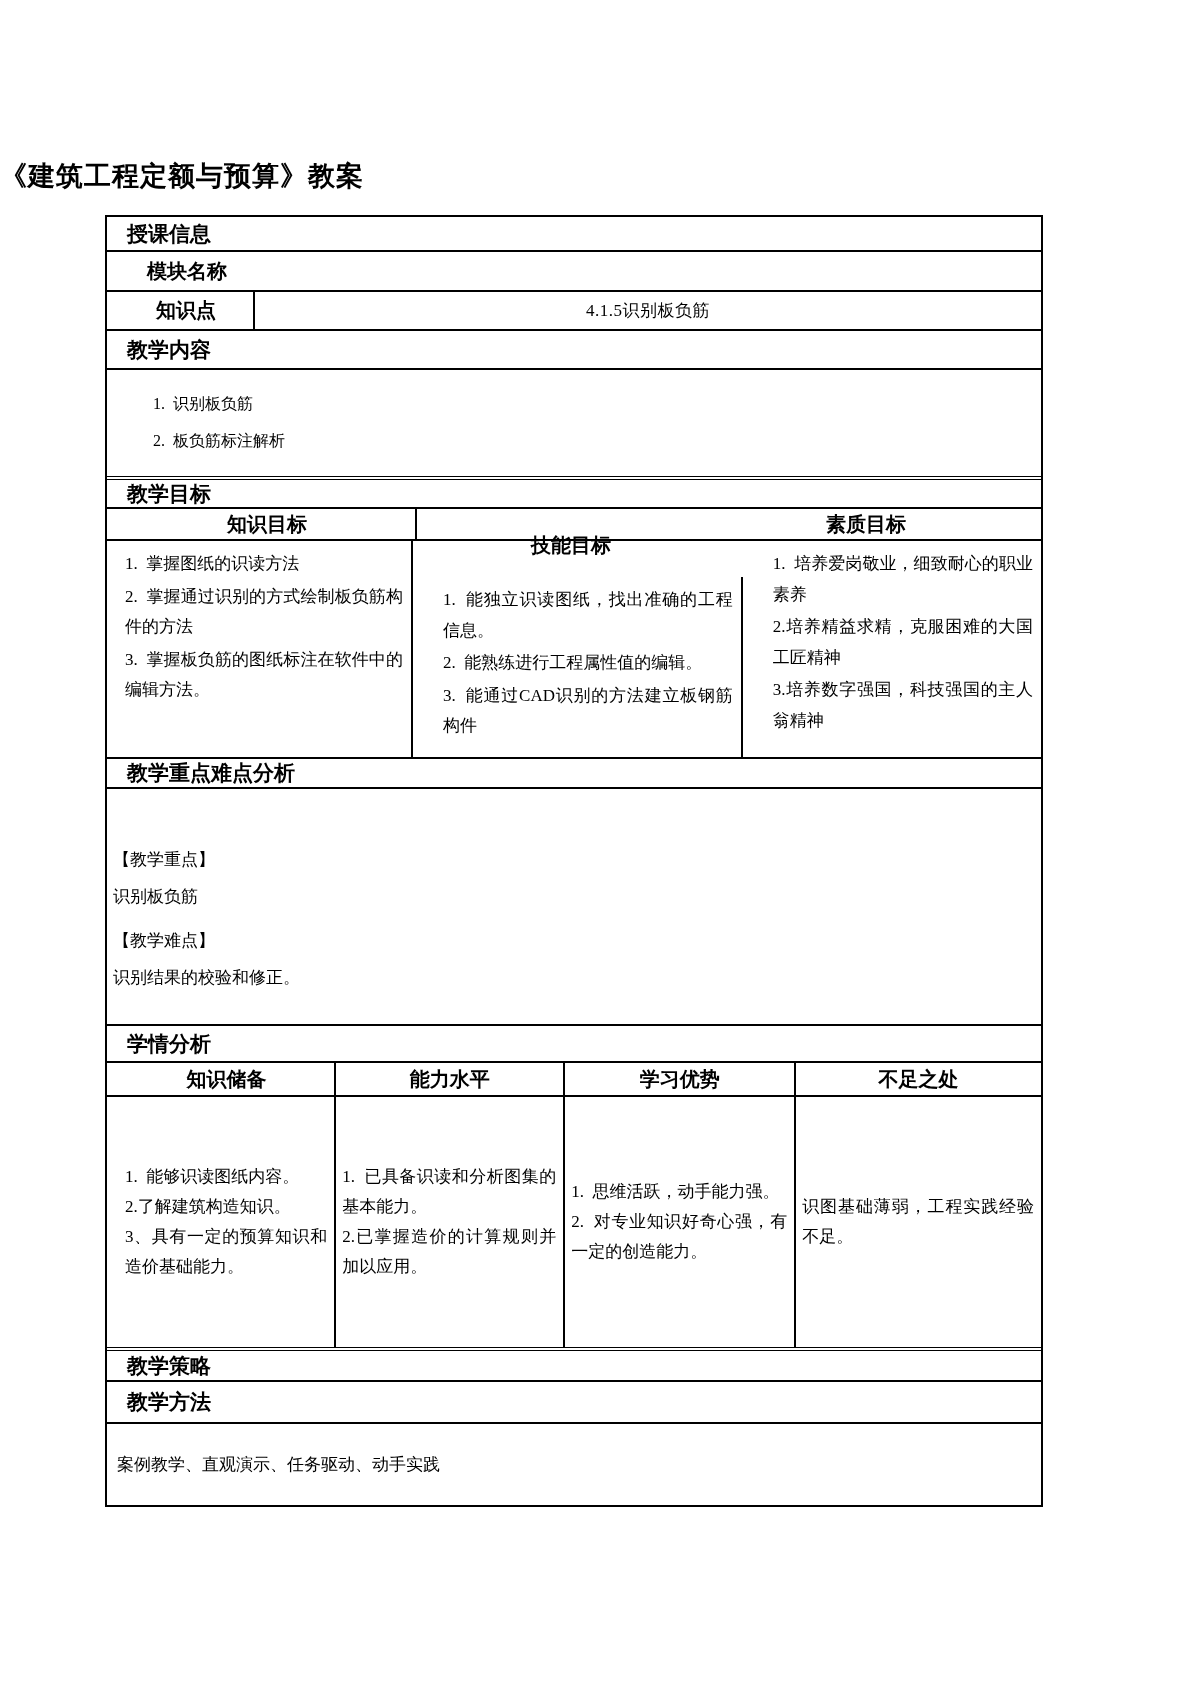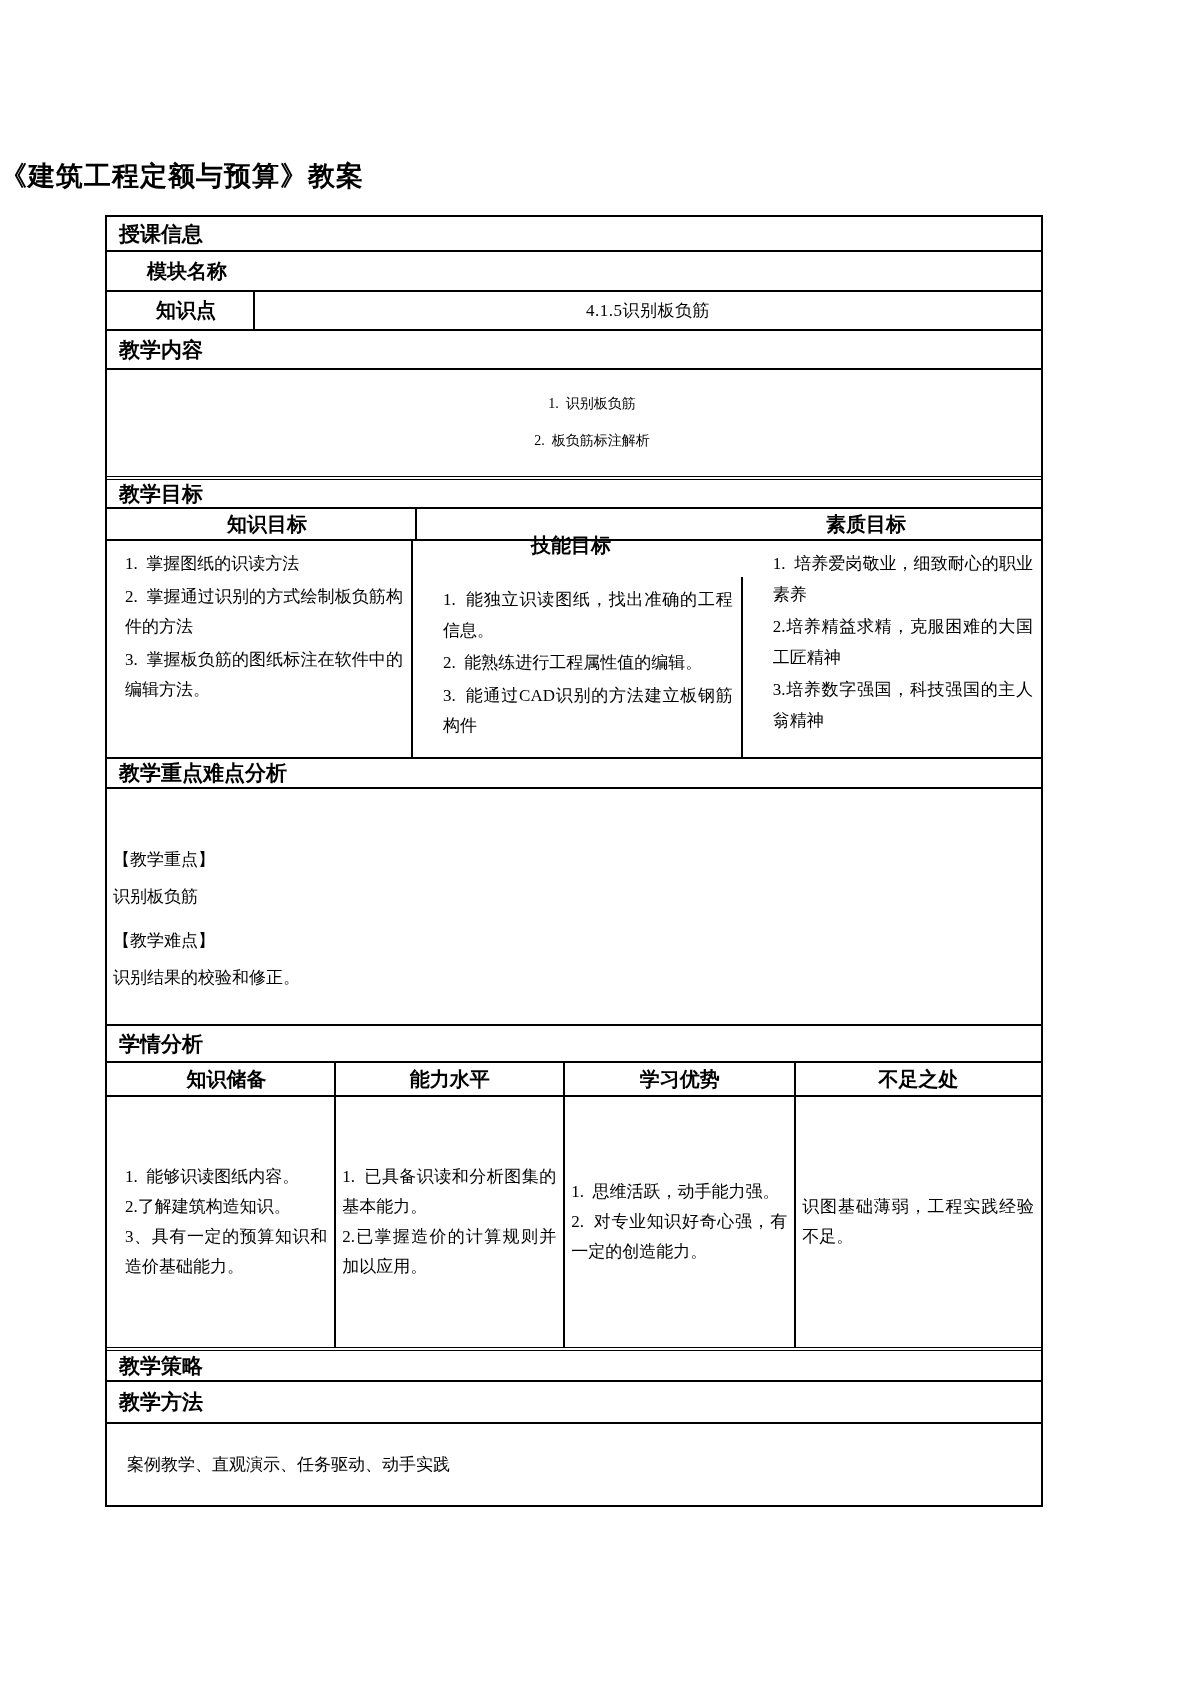--- a/index.html
+++ b/index.html
@@ -22,42 +22,42 @@
     position: absolute; top: 215px; left: 105px; width: 938px;
     border: 2px solid #000;
   }
 
   .row { width: 100%; border-top: 2px solid #000; display: flex; padding-left: 12px; }
   .row.first { border-top: none; }
   .row.dbl { border-top: 4px double #000; }
 
   .sec-head {
     font-weight: bold; font-size: 21px;
-    align-items: center; padding-left: 12px;
+    align-items: center; padding-left: 20px;
   }
   .h33 { height: 33px; } .h30 { height: 30px; } .h31 { height: 31px; }
   .h32 { height: 32px; } .h34 { height: 34px; } .h37 { height: 37px; }
   .h39 { height: 39px; } .h40 { height: 40px; } .h42 { height: 42px; }
   .h83 { height: 83px; } .h108 { height: 108px; } .h218 { height: 218px; gap: 24px; }
   .h237 { height: 237px; } .h252 { height: 252px; }
 
   .cell { border-right: 2px solid #000; }
   .cell:last-child { border-right: none; }
 
   .label-cell {
     width: 136px; display: flex; align-items: center; justify-content: center;
     font-weight: bold; font-size: 20px;
   }
   .value-cell {
     flex: 1; display: flex; align-items: center; justify-content: center;
     font-size: 17px; letter-spacing: 0.5px;
   }
 
   .content-list { display: block; padding: 15px 10px 0 46px; }
-  .content-list p { font-size: 14px; line-height: 37px; white-space: pre-wrap; text-align: center; }
+  .content-list p { font-size: 16px; line-height: 37px; white-space: pre-wrap; }
 
   .colhead-cell {
     display: flex; align-items: center; justify-content: center;
     font-weight: bold; font-size: 20px;
   }
   .obj-c1 { width: 298px; } .obj-c2 { width: 310px; margin-top: 36px; } .obj-c3 { width: 278px; }
 
   .obj-body-cell { padding: 8px 8px 0 6px; }
   .obj-body-cell p {
     font-size: 17px; line-height: 30.5px; text-align: justify;
@@ -71,21 +71,21 @@
   .la-c1 { width: 220px; } .la-c2 { width: 232px; } .la-c3 { width: 234px; } .la-c4 { width: 248px; }
   .la-body-cell {
     display: flex; flex-direction: column; justify-content: center;
     padding: 0 7px 0 6px;
   }
   .la-body-cell p {
     font-size: 17px; line-height: 30px; text-align: justify;
     white-space: pre-wrap;
   }
 
-  .method-body { align-items: center; padding-left: 20px; font-size: 17px; }
+  .method-body { align-items: center; padding-left: 10px; font-size: 17px; }
 </style>
 </head>
 <body>
 
 <div class="page">
 
   <div class="doc-title">《建筑工程定额与预算》教案</div>
 
   <div class="doc-table">
 

